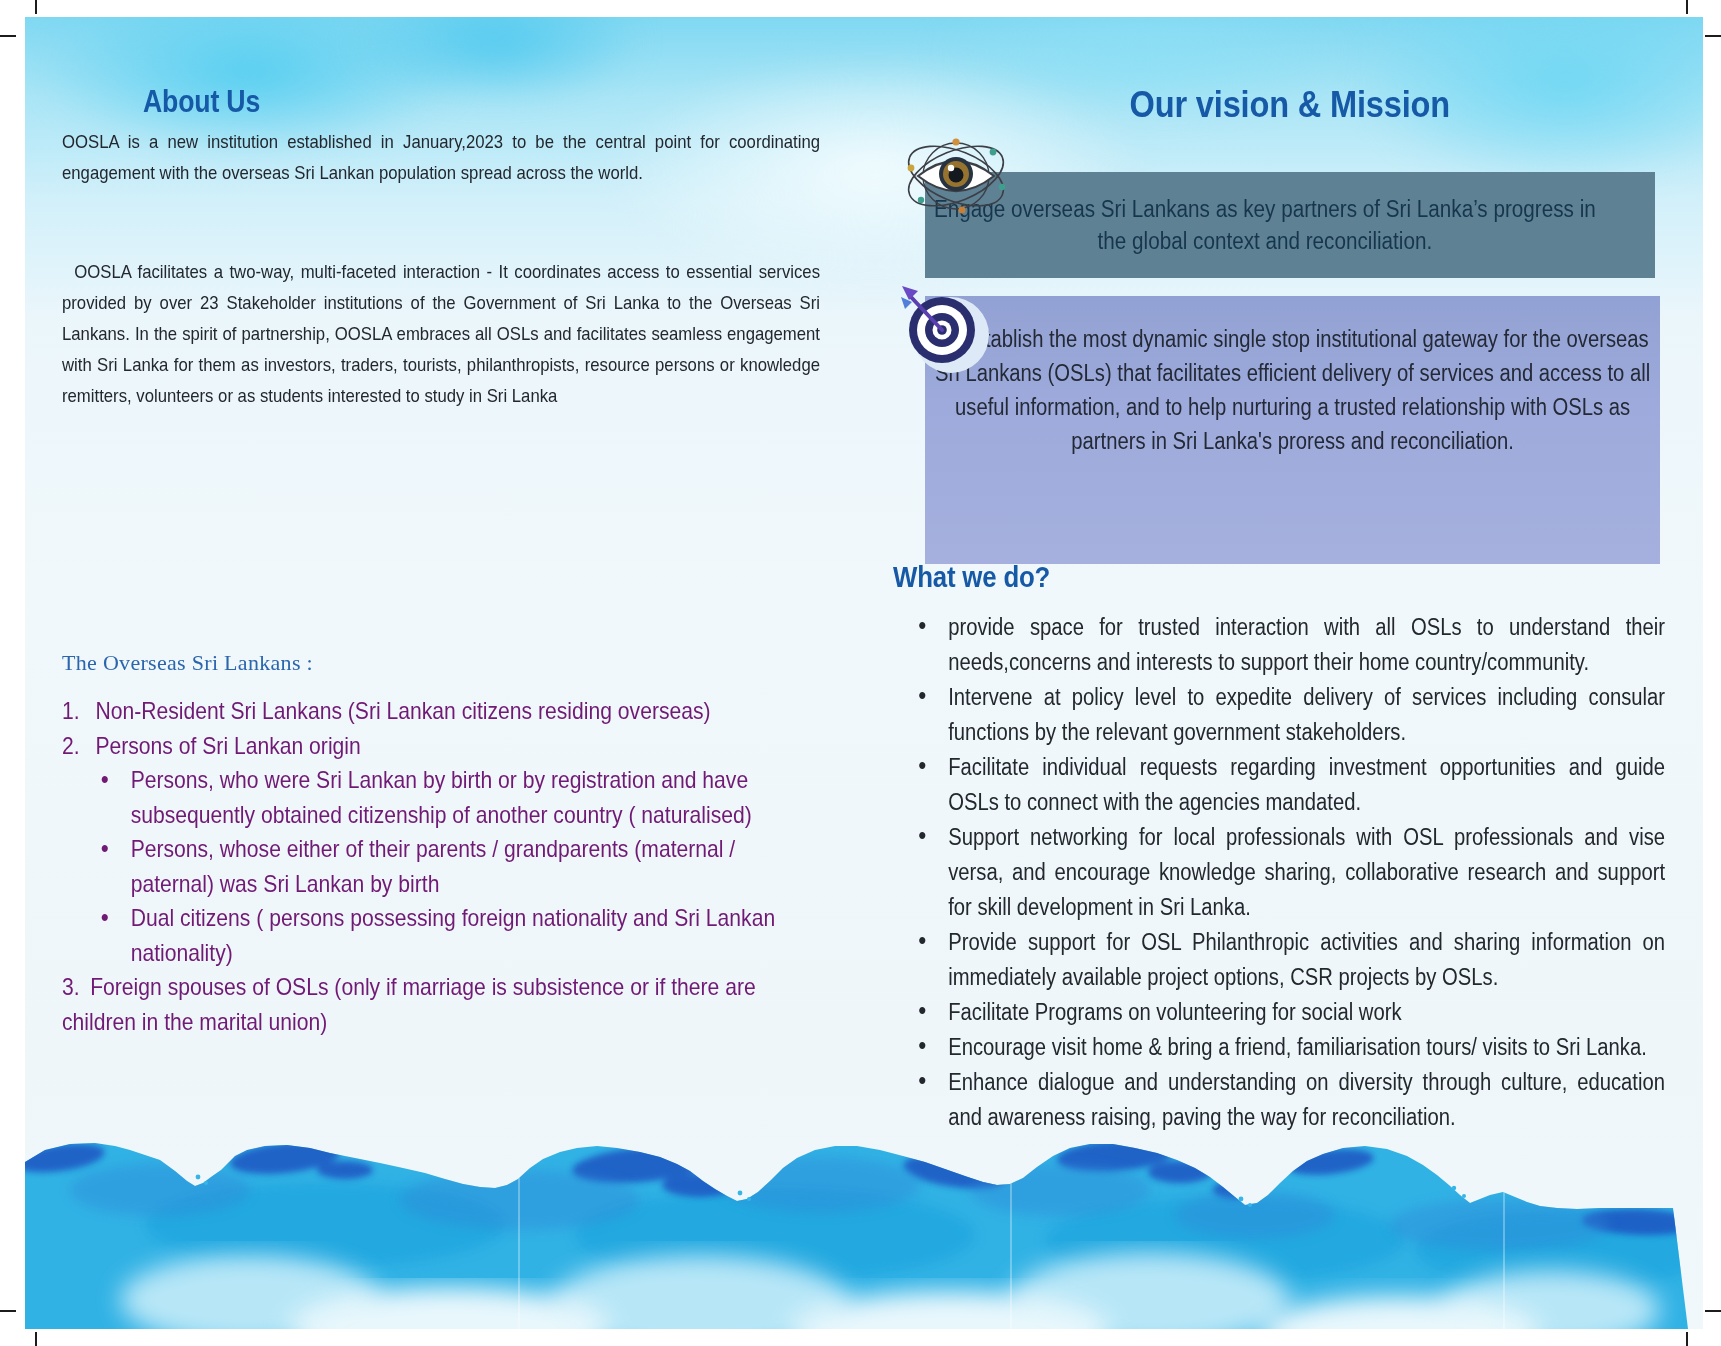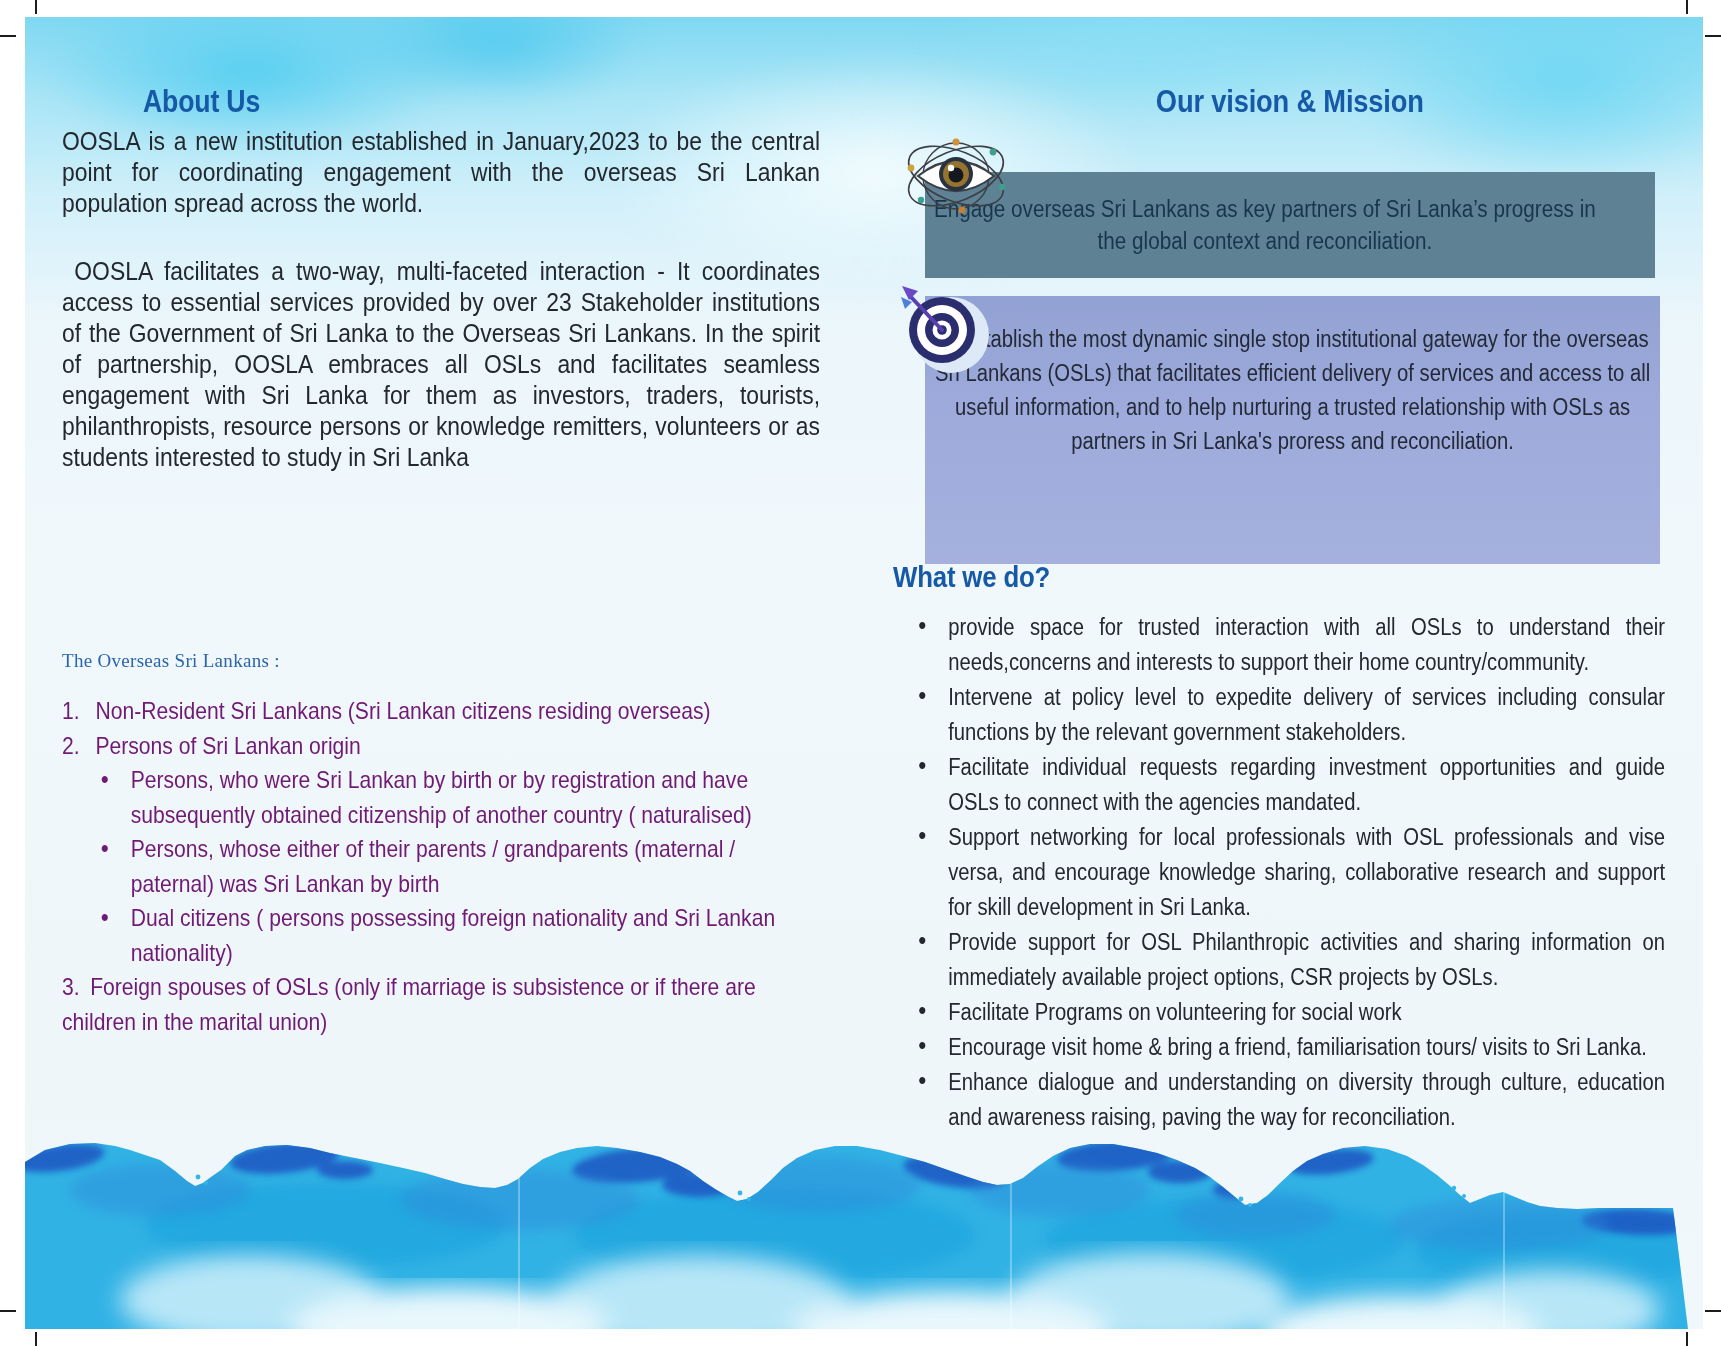--- a/index.html
+++ b/index.html
@@ -11,26 +11,26 @@
                    #f1f8fb 45%,#eef6f9 78%,#f0f8fb 100%);}
   .blob{position:absolute;border-radius:50%;filter:blur(14px);pointer-events:none;}
   
   .crop{position:absolute;background:#1c1c1c;}
   
   .cond{transform:scaleX(0.88);transform-origin:0 0;width:113.64%;}
   .cond-c{transform:scaleX(0.88);transform-origin:50% 0;width:113.64%;margin-left:-6.82%;}
   
   .h-blue{color:#1659a6;font-weight:700;letter-spacing:-0.2px;}
   .about-h{position:absolute;left:143px;top:84px;font-size:31px;transform:scaleX(.86);transform-origin:0 0;white-space:nowrap;}
-  .right-h{position:absolute;left:925px;top:84px;width:730px;text-align:center;font-size:31px;}
+  .right-h{position:absolute;left:925px;top:84px;width:730px;text-align:center;font-size:37px;}
   .wwd-h{position:absolute;left:893px;top:560px;font-size:30px;transform:scaleX(.86);transform-origin:0 0;white-space:nowrap;}
   .serif-h{position:absolute;left:62px;top:650px;font-family:"Liberation Serif",serif;
-           font-size:19px;color:#2a65ad;letter-spacing:.3px;}
-  
-  .lpara{position:absolute;left:62px;width:758px;font-size:26px;line-height:31px;
+           font-size:22px;color:#2a65ad;letter-spacing:.3px;}
+  
+  .lpara{position:absolute;left:62px;width:758px;font-size:19px;line-height:31px;
          color:#23272e;text-align:justify;}
   .p1{top:126px;} .p2{top:256px;} .p2 .cond{text-indent:14px;} .p3{top:503px;text-align:left;}
   .llist{position:absolute;left:62px;top:694px;width:758px;font-size:24px;line-height:34.5px;color:#701a75;}
   .lnum .mk{display:inline-block;width:38px;}
   .lnum3 .mk{display:inline;padding-right:12px;}
   .lbul{position:relative;padding-left:78px;}
   .lbul .mk{position:absolute;left:44px;top:-1px;font-size:26px;}
   
   .vision-box{position:absolute;left:925px;top:172px;width:730px;height:106px;background:#5e8294;
               display:flex;align-items:center;justify-content:center;}

